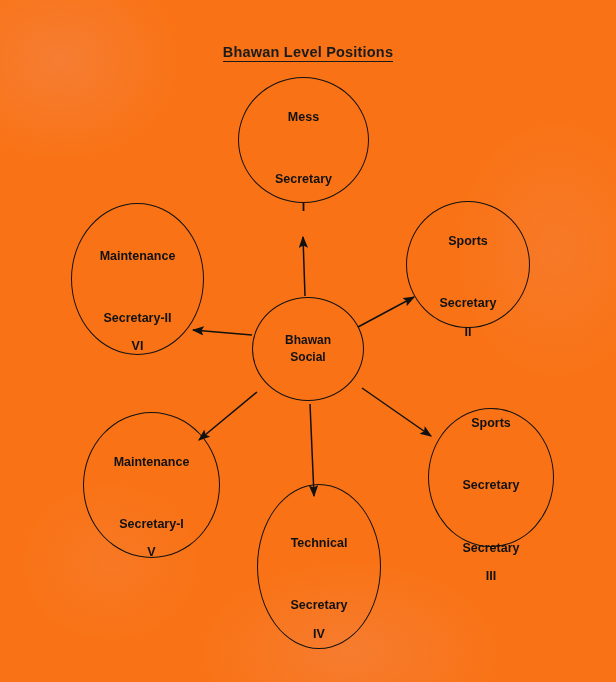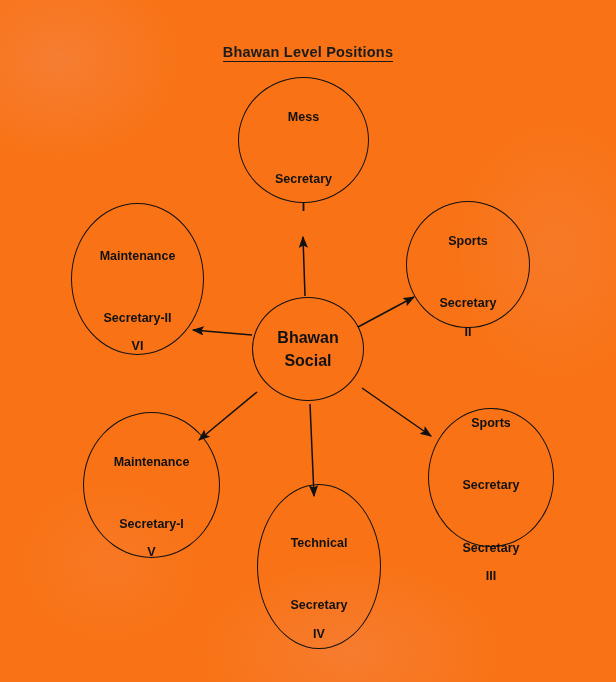--- a/index.html
+++ b/index.html
@@ -87,21 +87,21 @@
 
   
   #node-center { left: 252px; top: 297px; width: 112px; height: 104px; }
   #node-mess   { left: 238px; top: 77px;  width: 131px; height: 126px; }
   #node-sports { left: 406px; top: 201px; width: 124px; height: 127px; }
   #node-social { left: 428px; top: 408px; width: 126px; height: 139px; }
   #node-tech   { left: 257px; top: 484px; width: 124px; height: 165px; }
   #node-maint1 { left: 83px;  top: 412px; width: 137px; height: 146px; }
   #node-maint2 { left: 71px;  top: 203px; width: 133px; height: 152px; }
 
-  #node-center { font-size: 16px; }
+  #node-center { font-size: 12px; }
   #node-center .ln { margin: 0; }
 </style>
 </head>
 <body>
 
 <div id="diagram-root">
 
   <div class="scan-tint tint-a"></div>
   <div class="scan-tint tint-b"></div>
   <div class="scan-tint tint-c"></div>

